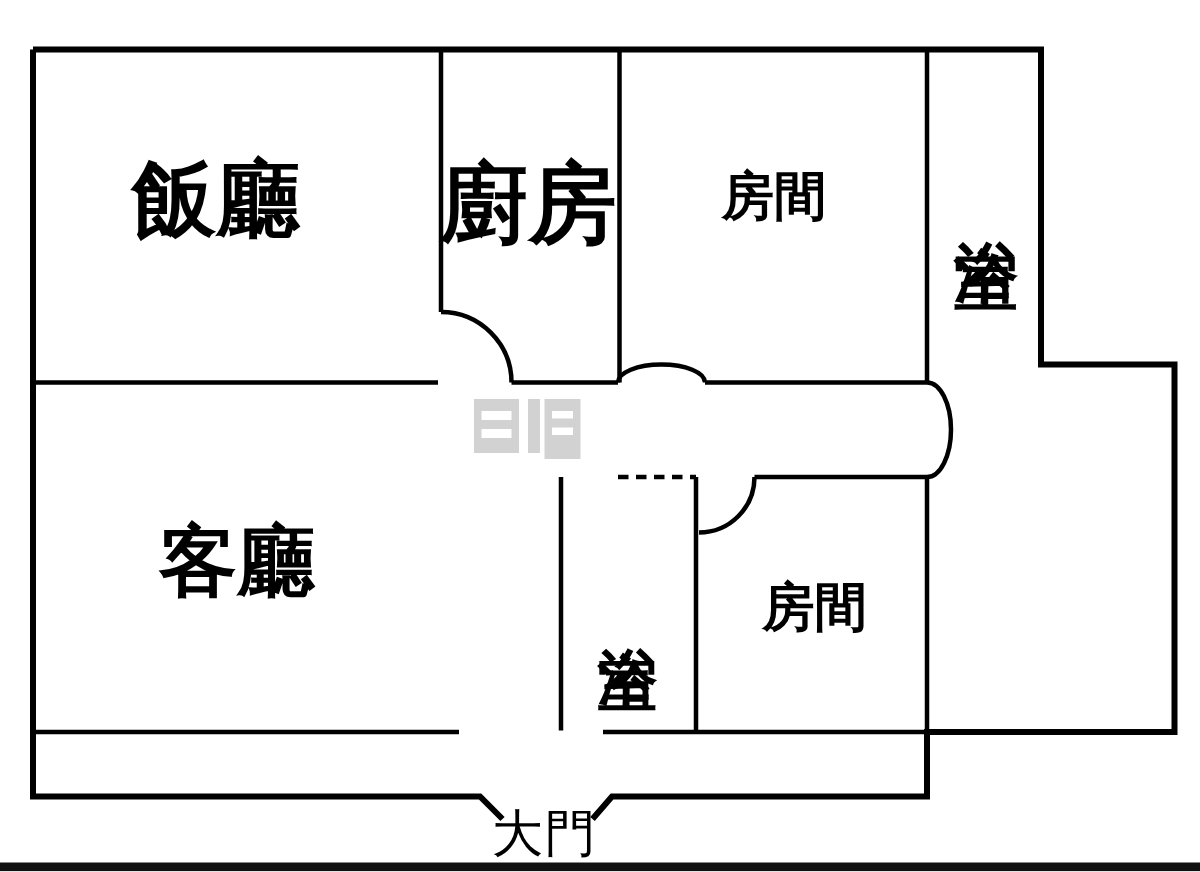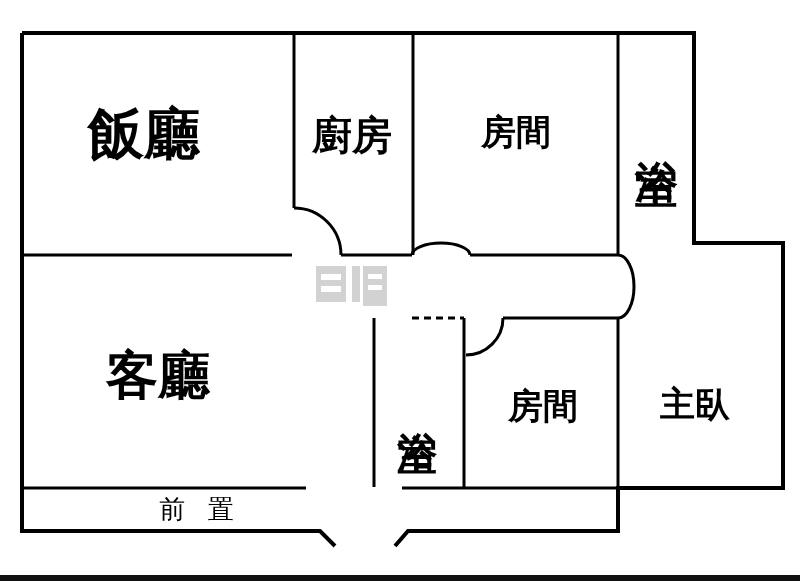--- a/index.html
+++ b/index.html
@@ -27,21 +27,21 @@
   }
   .lbl-strip{
     font-weight:400;
     letter-spacing:7px;
   }
   .lbl-door{
     font-weight:400;
     letter-spacing:1px;
   }
   .fs-dining{font-size:56px;}
-  .fs-kitchen{font-size:40px;}
+  .fs-kitchen{font-size:59px;}
   .fs-room{font-size:35px;}
   .fs-bath-top{font-size:43px;}
   .fs-living{font-size:52px;}
   .fs-bath-bottom{font-size:40px;}
   .fs-strip{font-size:26px;}
   .fs-door{font-size:34px;}
 </style>
 </head>
 <body>
 
@@ -92,19 +92,18 @@
   <div class="lbl fs-room" style="left:516px;top:132px;">房間</div>
 
   <div class="lbl lbl-vert fs-bath-top" style="left:657px;top:128px;">浴室</div>
 
   <div class="lbl fs-living" style="left:158px;top:375px;">客廳</div>
 
   <div class="lbl lbl-vert fs-bath-bottom" style="left:417px;top:401px;">浴室</div>
 
   <div class="lbl fs-room" style="left:543px;top:406px;">房間</div>
 
-  <div class="lbl fs-room" style="left:695px;top:404px;">主臥</div>
-
-  <div class="lbl lbl-strip fs-strip" style="left:200px;top:510px;">前 置</div>
 
 
+
+  <div class="lbl lbl-door fs-door" style="left:363px;top:557px;">大門</div>
 
 </div>
 
 </body></html>

